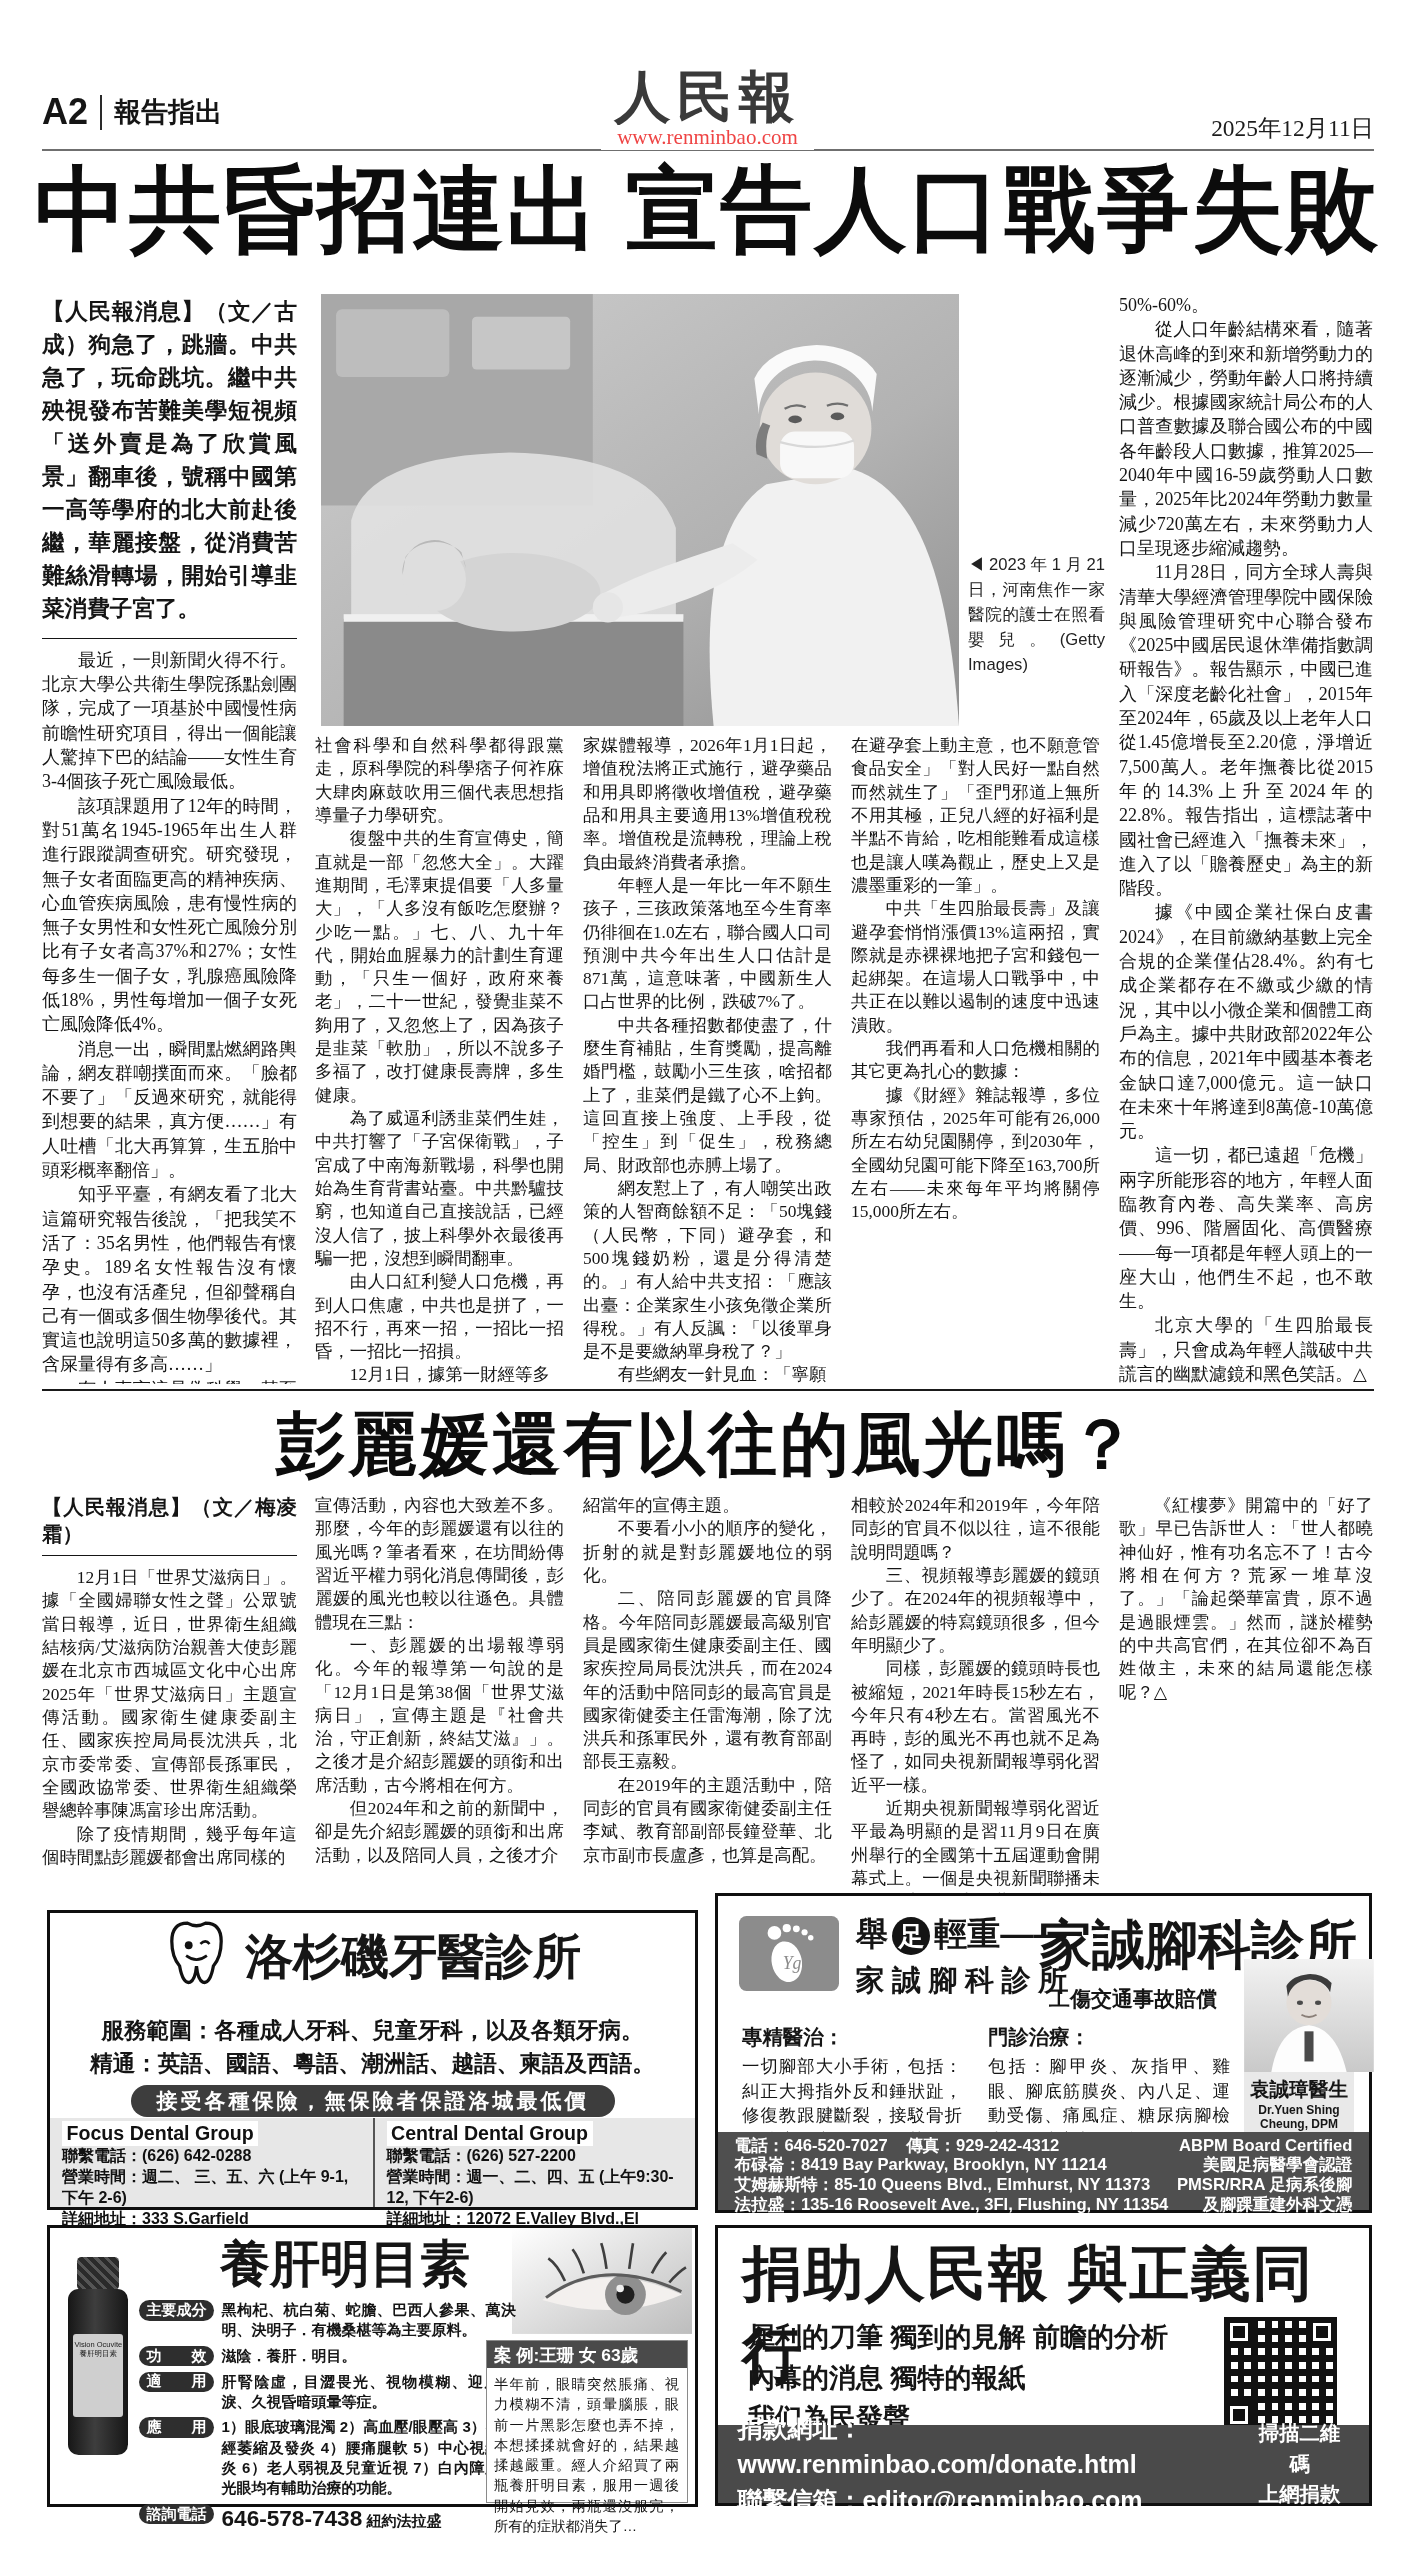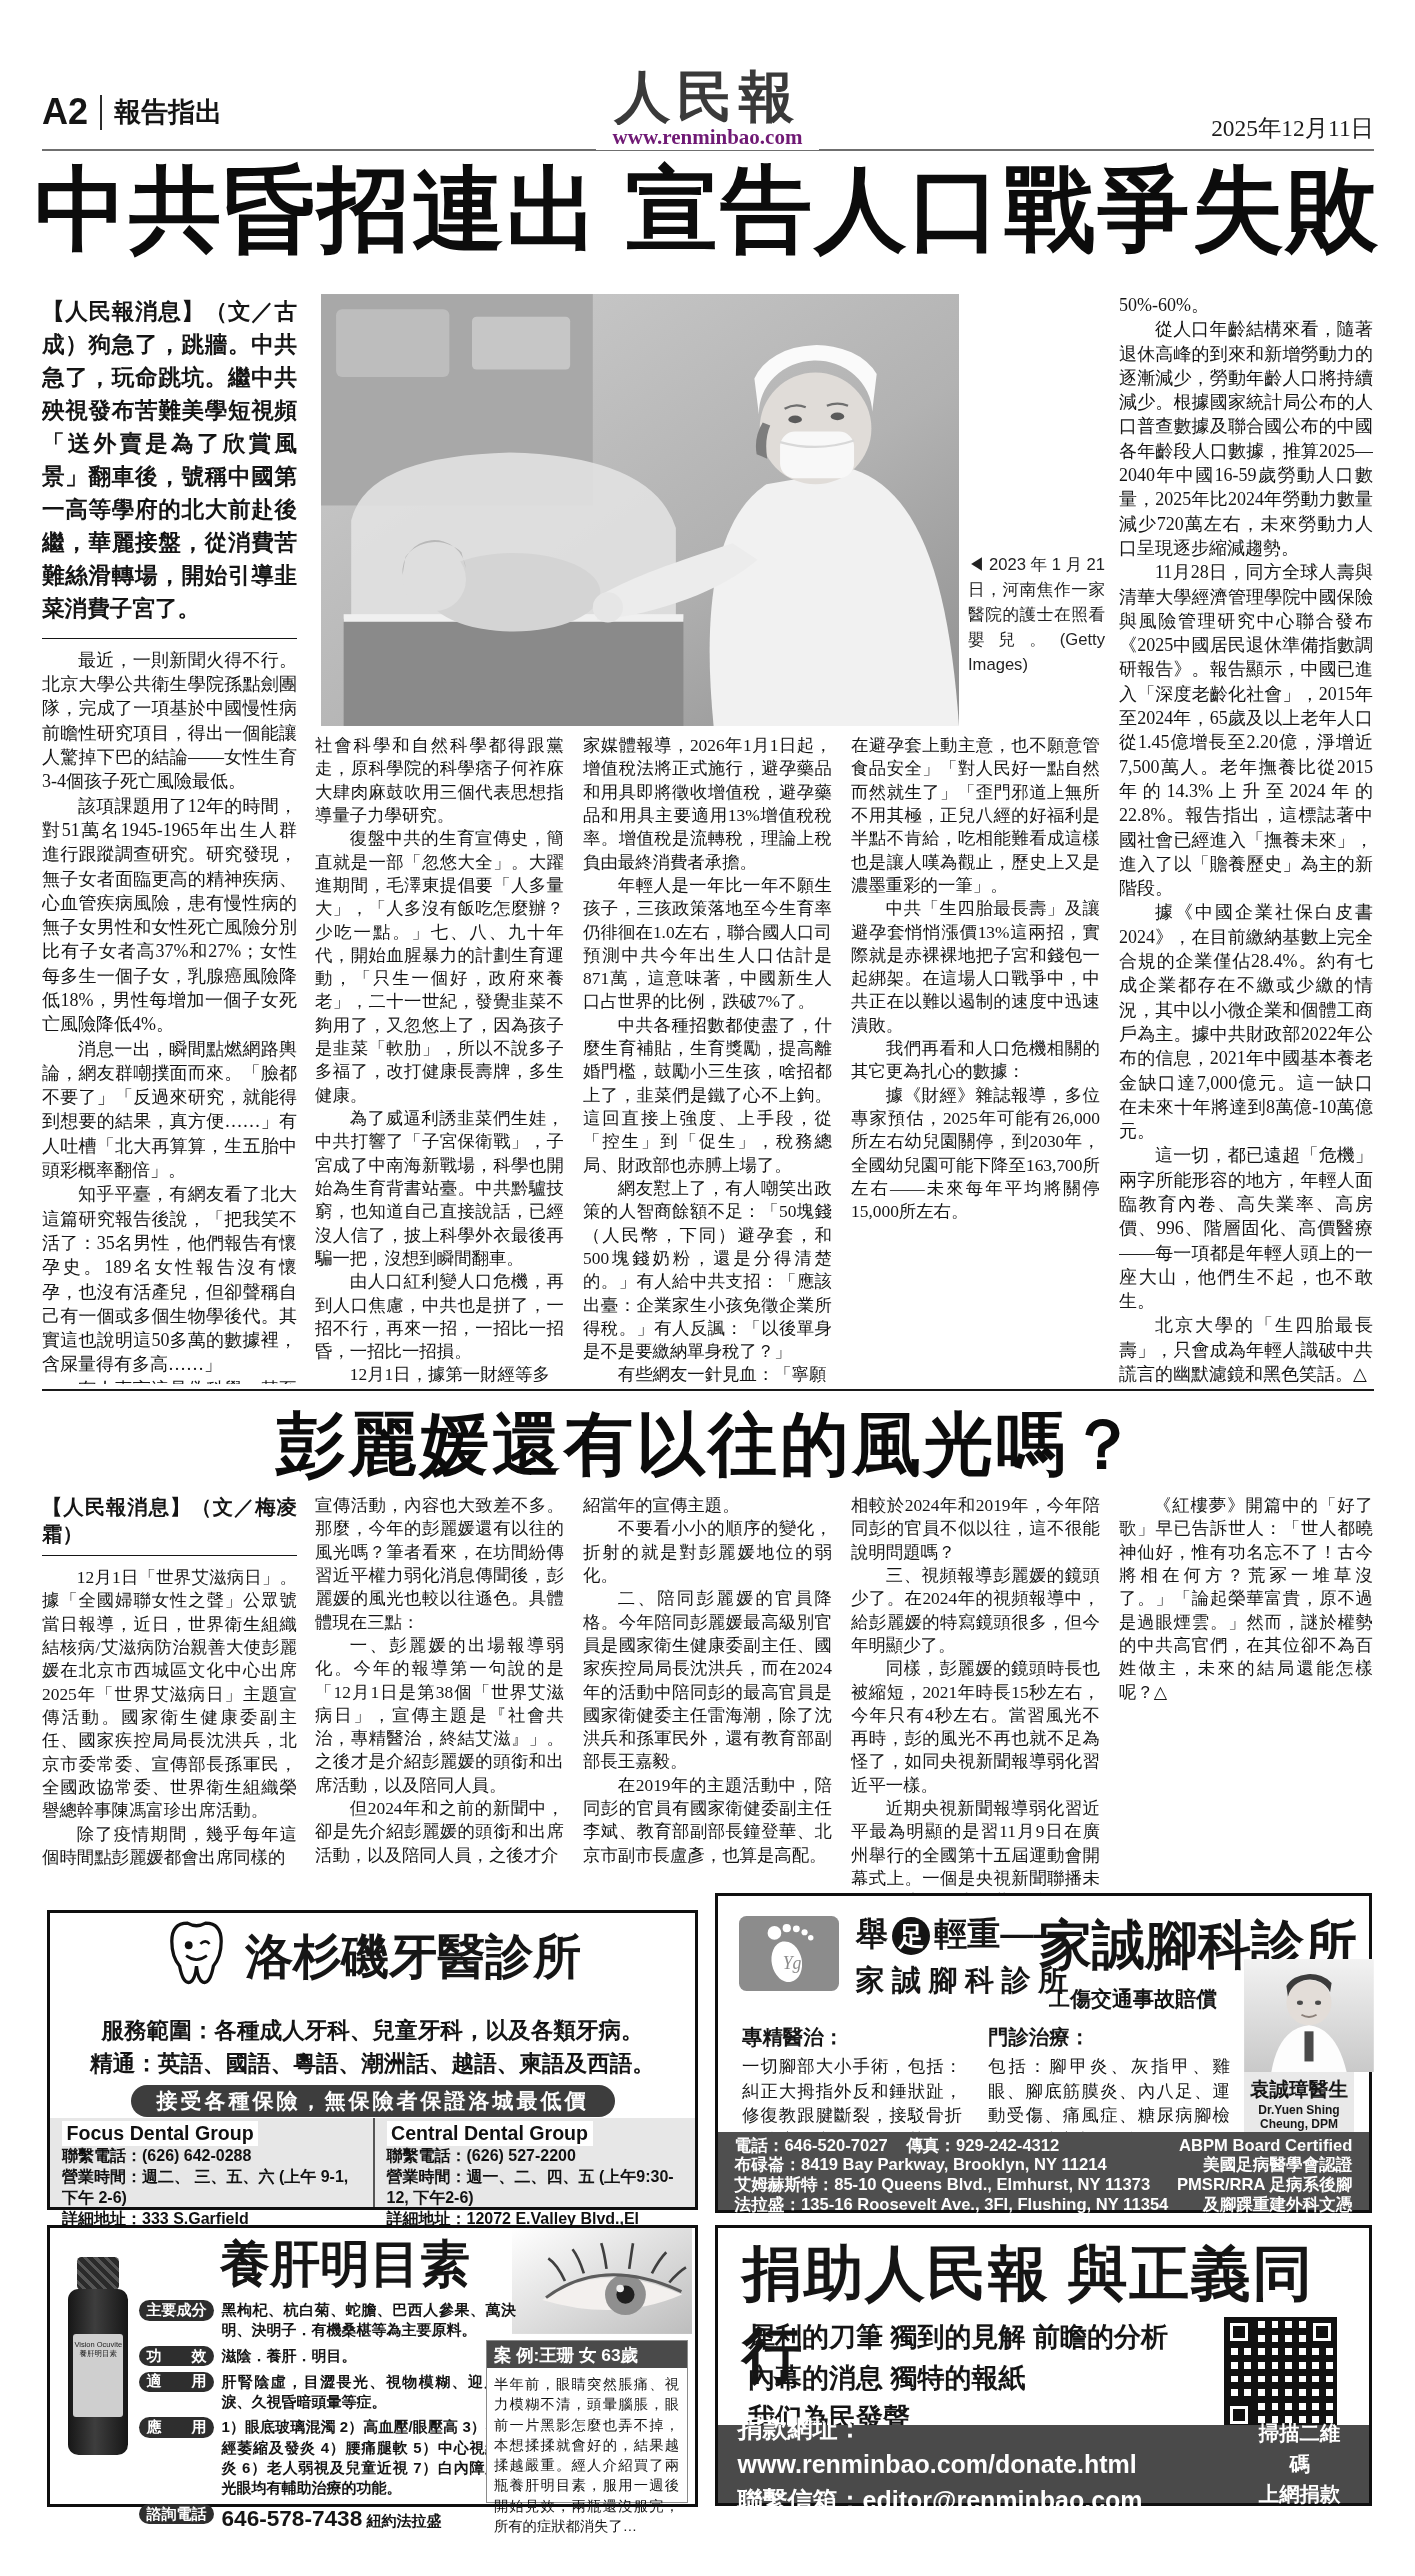--- a/index.html
+++ b/index.html
@@ -9,21 +9,21 @@
   .abs{position:absolute}
   
   .sect{left:42px;top:91px;display:flex;align-items:center;gap:12px}
   .pn{font-size:36px;font-weight:900;font-family:"Liberation Sans",sans-serif}
   .sdiv{width:2.3px;height:35px;background:#2a2a2a}
   .sname{font-size:27px;font-weight:700}
   .mast{left:0;top:69px;width:100%;text-align:center}
   .mtitle{font-size:56px;font-weight:900;letter-spacing:6px;color:#3a3a3a;line-height:1}
   .hrule{left:42px;top:149px;width:1332px;height:2.3px;background:#6f6f6f}
   .siteWrap{left:0;top:125px;width:100%;text-align:center}
-  .siteWrap span{display:inline-block;background:#fff;padding:0 16.6px;font-size:21px;font-weight:700;color:#701a75}
+  .siteWrap span{display:inline-block;background:#fff;padding:0 16.6px;font-size:21px;font-weight:400;color:#ef4444}
   .hdate{left:1057px;top:112px;width:317px;text-align:right;font-size:23.4px;color:#1c1c1c}
   
   .h1{left:22.6px;top:155px;width:1370px;text-align:center;font-size:92px;font-weight:900;letter-spacing:2.3px;line-height:1.2;color:#0c0c0c}
   .rule2{left:42px;top:1389px;width:1332px;height:2.3px;background:#1a1a1a}
   .h2{left:42px;top:1399px;width:1332px;text-align:center;font-size:69px;font-weight:900;letter-spacing:3px;color:#0c0c0c}
   
   .col{position:absolute;overflow:hidden;text-align:justify}
   .a1c1{left:42px;top:296px;width:255px;height:1088px}
   .a1c2{left:315px;top:734px;width:249px;height:652px}
   .a1c3{left:583px;top:734px;width:249px;height:652px}
@@ -217,21 +217,21 @@
   <div class="abs h2">彭麗媛還有以往的風光嗎？</div>
 
   <div class="col a2c1">
     <p class="byline">【人民報消息】（文／梅凌霜）</p>
     <div class="bylinerule"></div>
     <p class="p">12月1日「世界艾滋病日」。據「全國婦聯女性之聲」公眾號當日報導，近日，世界衛生組織結核病/艾滋病防治親善大使彭麗媛在北京市西城區文化中心出席2025年「世界艾滋病日」主題宣傳活動。國家衛生健康委副主任、國家疾控局局長沈洪兵，北京市委常委、宣傳部長孫軍民，全國政協常委、世界衛生組織榮譽總幹事陳馮富珍出席活動。</p>
     <p class="p">除了疫情期間，幾乎每年這個時間點彭麗媛都會出席同樣的</p>
   </div>
   <div class="col a2c2">
     <p class="p ni">宣傳活動，內容也大致差不多。那麼，今年的彭麗媛還有以往的風光嗎？筆者看來，在坊間紛傳習近平權力弱化消息傳聞後，彭麗媛的風光也較以往遜色。具體體現在三點：</p>
-    <p class="p">一、彭麗媛的出場報導弱化。今年的報導第一句說的是「12月1日是第38個「世界艾滋病日」，宣傳主題是『社會共治，專精醫治，終結艾滋』」。之後才是介紹彭麗媛的頭銜和出席活動，以及陪同人員。</p>
+    <p class="p">一、彭麗媛的出場報導弱化。今年的報導第一句說的是「12月1日是第38個「世界艾滋病日」，宣傳主題是『社會共治，守正創新，終結艾滋』」。之後才是介紹彭麗媛的頭銜和出席活動，古今將相在何方。</p>
     <p class="p">但2024年和之前的新聞中，卻是先介紹彭麗媛的頭銜和出席活動，以及陪同人員，之後才介</p>
   </div>
   <div class="col a2c3">
     <p class="p ni">紹當年的宣傳主題。</p>
     <p class="p">不要看小小的順序的變化，折射的就是對彭麗媛地位的弱化。</p>
     <p class="p">二、陪同彭麗媛的官員降格。今年陪同彭麗媛最高級別官員是國家衛生健康委副主任、國家疾控局局長沈洪兵，而在2024年的活動中陪同彭的最高官員是國家衛健委主任雷海潮，除了沈洪兵和孫軍民外，還有教育部副部長王嘉毅。</p>
     <p class="p">在2019年的主題活動中，陪同彭的官員有國家衛健委副主任李斌、教育部副部長鐘登華、北京市副市長盧彥，也算是高配。</p>
   </div>
   <div class="col a2c4">
     <p class="p ni">相較於2024年和2019年，今年陪同彭的官員不似以往，這不很能說明問題嗎？</p>

